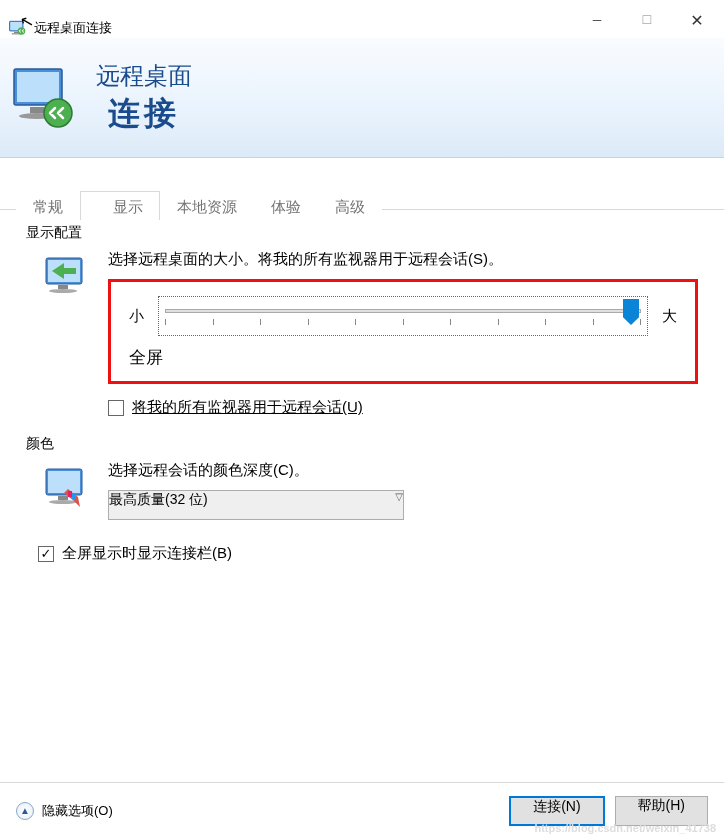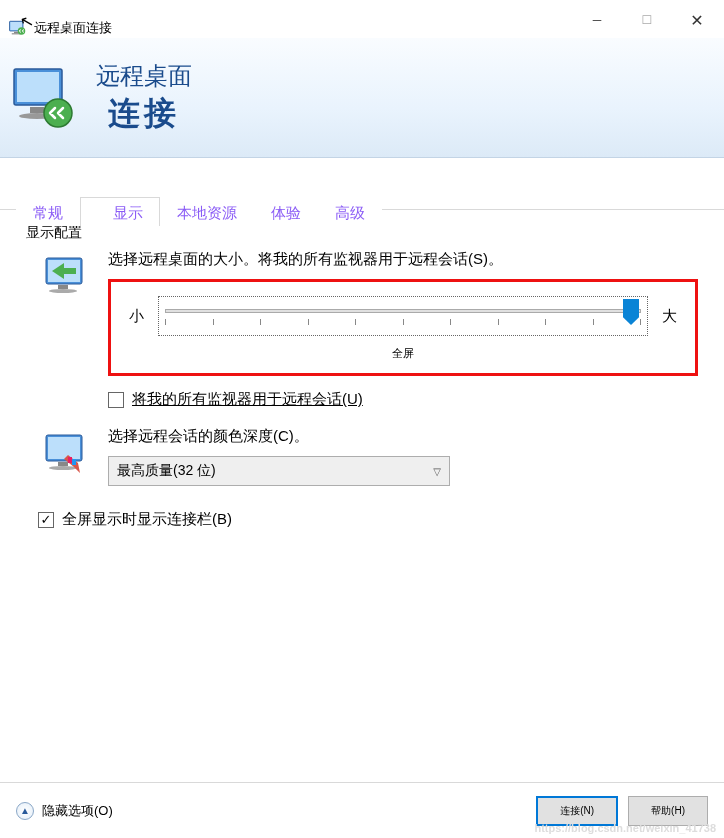--- a/index.html
+++ b/index.html
@@ -58,25 +58,25 @@
     .tabs {
       display: flex;
       padding: 22px 0 0 16px;
       border-bottom: 1px solid #d9d9d9;
       position: relative;
       height: 52px;
     }
     .tab {
       padding: 6px 16px 6px;
       font-size: 15px;
-      color: #8b5cf6;
+      color: #737373;
       border: 1px solid transparent;
       border-bottom: none;
       position: relative;
-      top: 17px;
+      top: 11px;
       background: #fff;
     }
     .tab.active {
       border-color: #d9d9d9;
       background: #fff;
       z-index: 2;
       padding-left: 32px;
     }
     
     .content {
@@ -126,32 +126,32 @@
     .slider-ticks {
       position: absolute; left: 6px; right: 6px; top: 22px; height: 8px;
       display: flex; justify-content: space-between;
     }
     .slider-ticks span { width: 1px; height: 6px; background: #888; }
     .slider-thumb {
       position: absolute; width: 16px; height: 26px;
       background: #0a84d6; top: 2px; right: 8px;
       clip-path: polygon(0 0, 100% 0, 100% 70%, 50% 100%, 0 70%);
     }
-    .slider-state { text-align: center; font-size: 11px; }
+    .slider-state { text-align: left; font-size: 17px; }
     
     .chk-row { display: flex; align-items: center; gap: 8px; margin-top: 6px; font-size: 15px; text-decoration: underline;}
     .chk {
       width: 16px; height: 16px; border: 1px solid #666;
       display: flex; align-items: center; justify-content: center;
       font-size: 13px; line-height: 1;
     }
     
     .dropdown {
-      width: 342px; height: 30px; border: 1px solid #adadad;
-      display: flex; align-items: center; padding: 0 8px;
+      width: 296px; height: 30px; border: 1px solid #adadad;
+      display: flex; align-items: flex-start; padding: 0 0;
       background: #efefef; margin-top: 2px;
       justify-content: space-between; font-size: 14px;
     }
     .dropdown-arrow { font-size: 10px; color: #555; }
     
     .bottom-chk {
       margin: 24px 0 0 20px;
       display: flex; align-items: center; gap: 8px; font-size: 15px;
     }
     
@@ -164,22 +164,22 @@
     }
     .expand-icon {
       width: 18px; height: 18px; border: 1px solid #8aa7c7; border-radius: 50%;
       display: flex; align-items: center; justify-content: center;
       font-size: 10px; color: #2a5a9a; margin-right: 8px;
       background: radial-gradient(#fff, #e4eef8);
     }
     .footer-right { margin-left: auto; display: flex; gap: 10px; }
     .btn {
       height: 30px; padding: 0 22px; background: #e1e1e1;
-      border: 1px solid #adadad; font-size: 10px;
-      display: flex; align-items: center;
+      border: 1px solid #adadad; font-size: 14px;
+      display: flex; 
     }
     .btn.primary { border: 2px solid #0078d7; background: #e1e1e1; }
     .watermark {
       position: absolute; bottom: 4px; right: 8px; font-size: 11px; color: #ddd; font-weight: bold;
     }
     .cursor {
       position: absolute; left: 20px; top: 12px; font-size: 16px; color: #000;
       transform: rotate(-15deg);
     }
   </style>
@@ -273,20 +273,21 @@
         </div>
         <div class="chk-row">
           <div class="chk"></div>
           <span>将我的所有监视器用于远程会话(U)</span>
         </div>
       </div>
     </div>
   </div>
 
   <div class="group">
+    <div class="group-title">颜色</div>
     <div class="group-body">
       <div class="group-icon">
         <svg viewBox="0 0 48 48" width="48" height="48">
           <rect x="4" y="4" width="36" height="26" rx="2" fill="#4a90d9" stroke="#2a5a9a"></rect>
           <rect x="6" y="6" width="32" height="22" fill="#bcdffb"></rect>
           <rect x="16" y="31" width="10" height="4" fill="#888"></rect>
           <ellipse cx="21" cy="37" rx="14" ry="2" fill="#aaa"></ellipse>
           <path d="M26 24 l10 8 l2 10 l-6 -6 l-10 -8 z" fill="#d9574a"></path>
           <rect x="26" y="26" width="4" height="6" fill="#e91e63"></rect>
           <rect x="30" y="28" width="4" height="6" fill="#2196f3"></rect>

